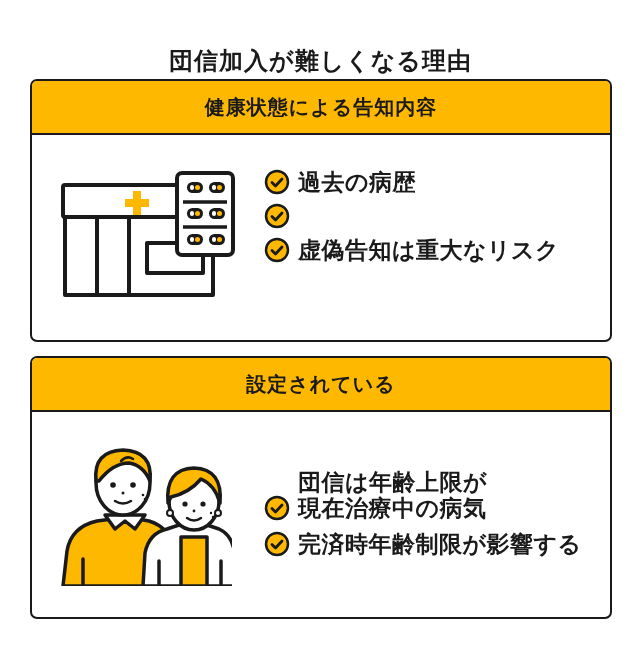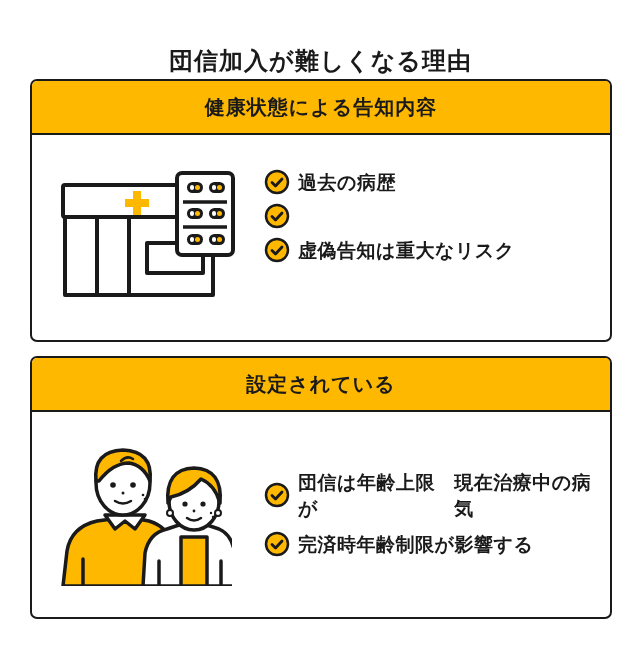--- a/index.html
+++ b/index.html
@@ -8,27 +8,27 @@
   .title { position:absolute; left:0; top:44px; width:641px; text-align:center;
            font-size:24px; font-weight:bold; letter-spacing:1px; line-height:34px; }
   .card { position:absolute; left:30px; width:578px; border:2.5px solid #1a1a1a;
           border-radius:7px; background:#fff; overflow:hidden; }
   .card-header { height:52px; background:#FFB800; border-bottom:2.5px solid #1a1a1a;
                  display:flex; align-items:center; justify-content:center;
                  font-size:20px; font-weight:bold; letter-spacing:1px; }
   .card1 { top:79px; height:259px; }
   .card2 { top:356px; height:259px; }
   .items { position:absolute; left:232px; }
-  .item { display:flex; align-items:center; font-size:19px; font-weight:bold;
+  .item { display:flex; align-items:flex-end; font-size:23px; font-weight:bold;
           letter-spacing:0.5px; line-height:26px; margin-bottom:8px; }
   .item .check { flex:0 0 auto; width:26px; height:26px; margin-right:8px; }
   .card1 .items { top:88px; }
   .card2 .items { top:111px; }
   .card2 .item { margin-bottom:10px; }
-  .multi { display:flex; flex-direction:row; }
+  .multi { display:flex; flex-direction:column; }
   .illus { position:absolute; }
   .hospital { left:25px; top:90px; }
   .people { left:25px; top:83px; }
 </style>
 </head>
 <body>
 
 <div class="title">団信加入が難しくなる理由</div>
 
 <div class="card card1">

